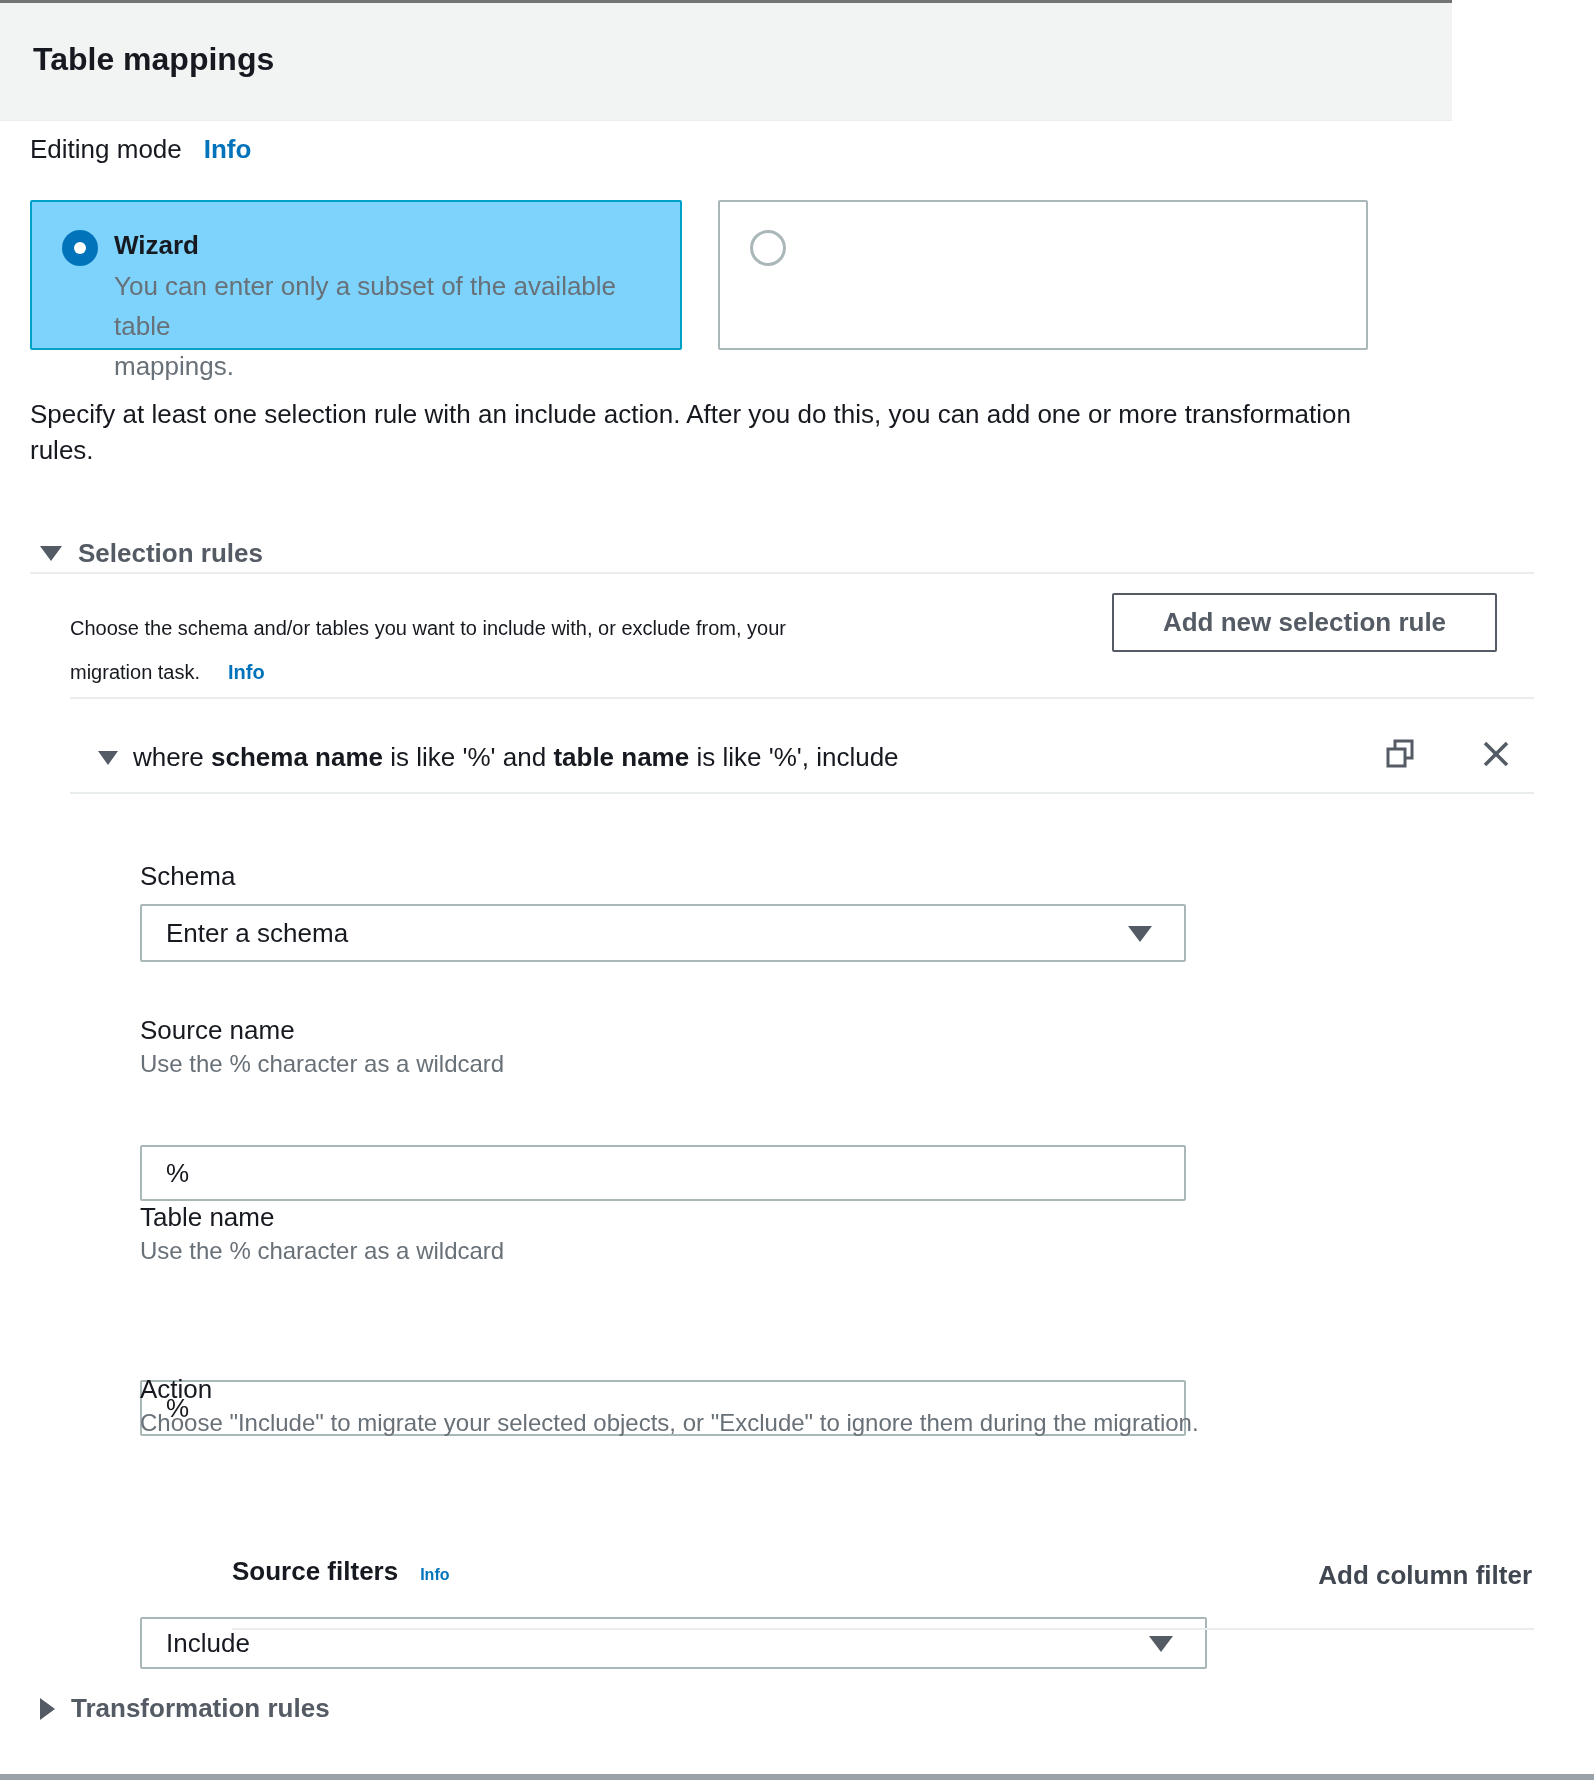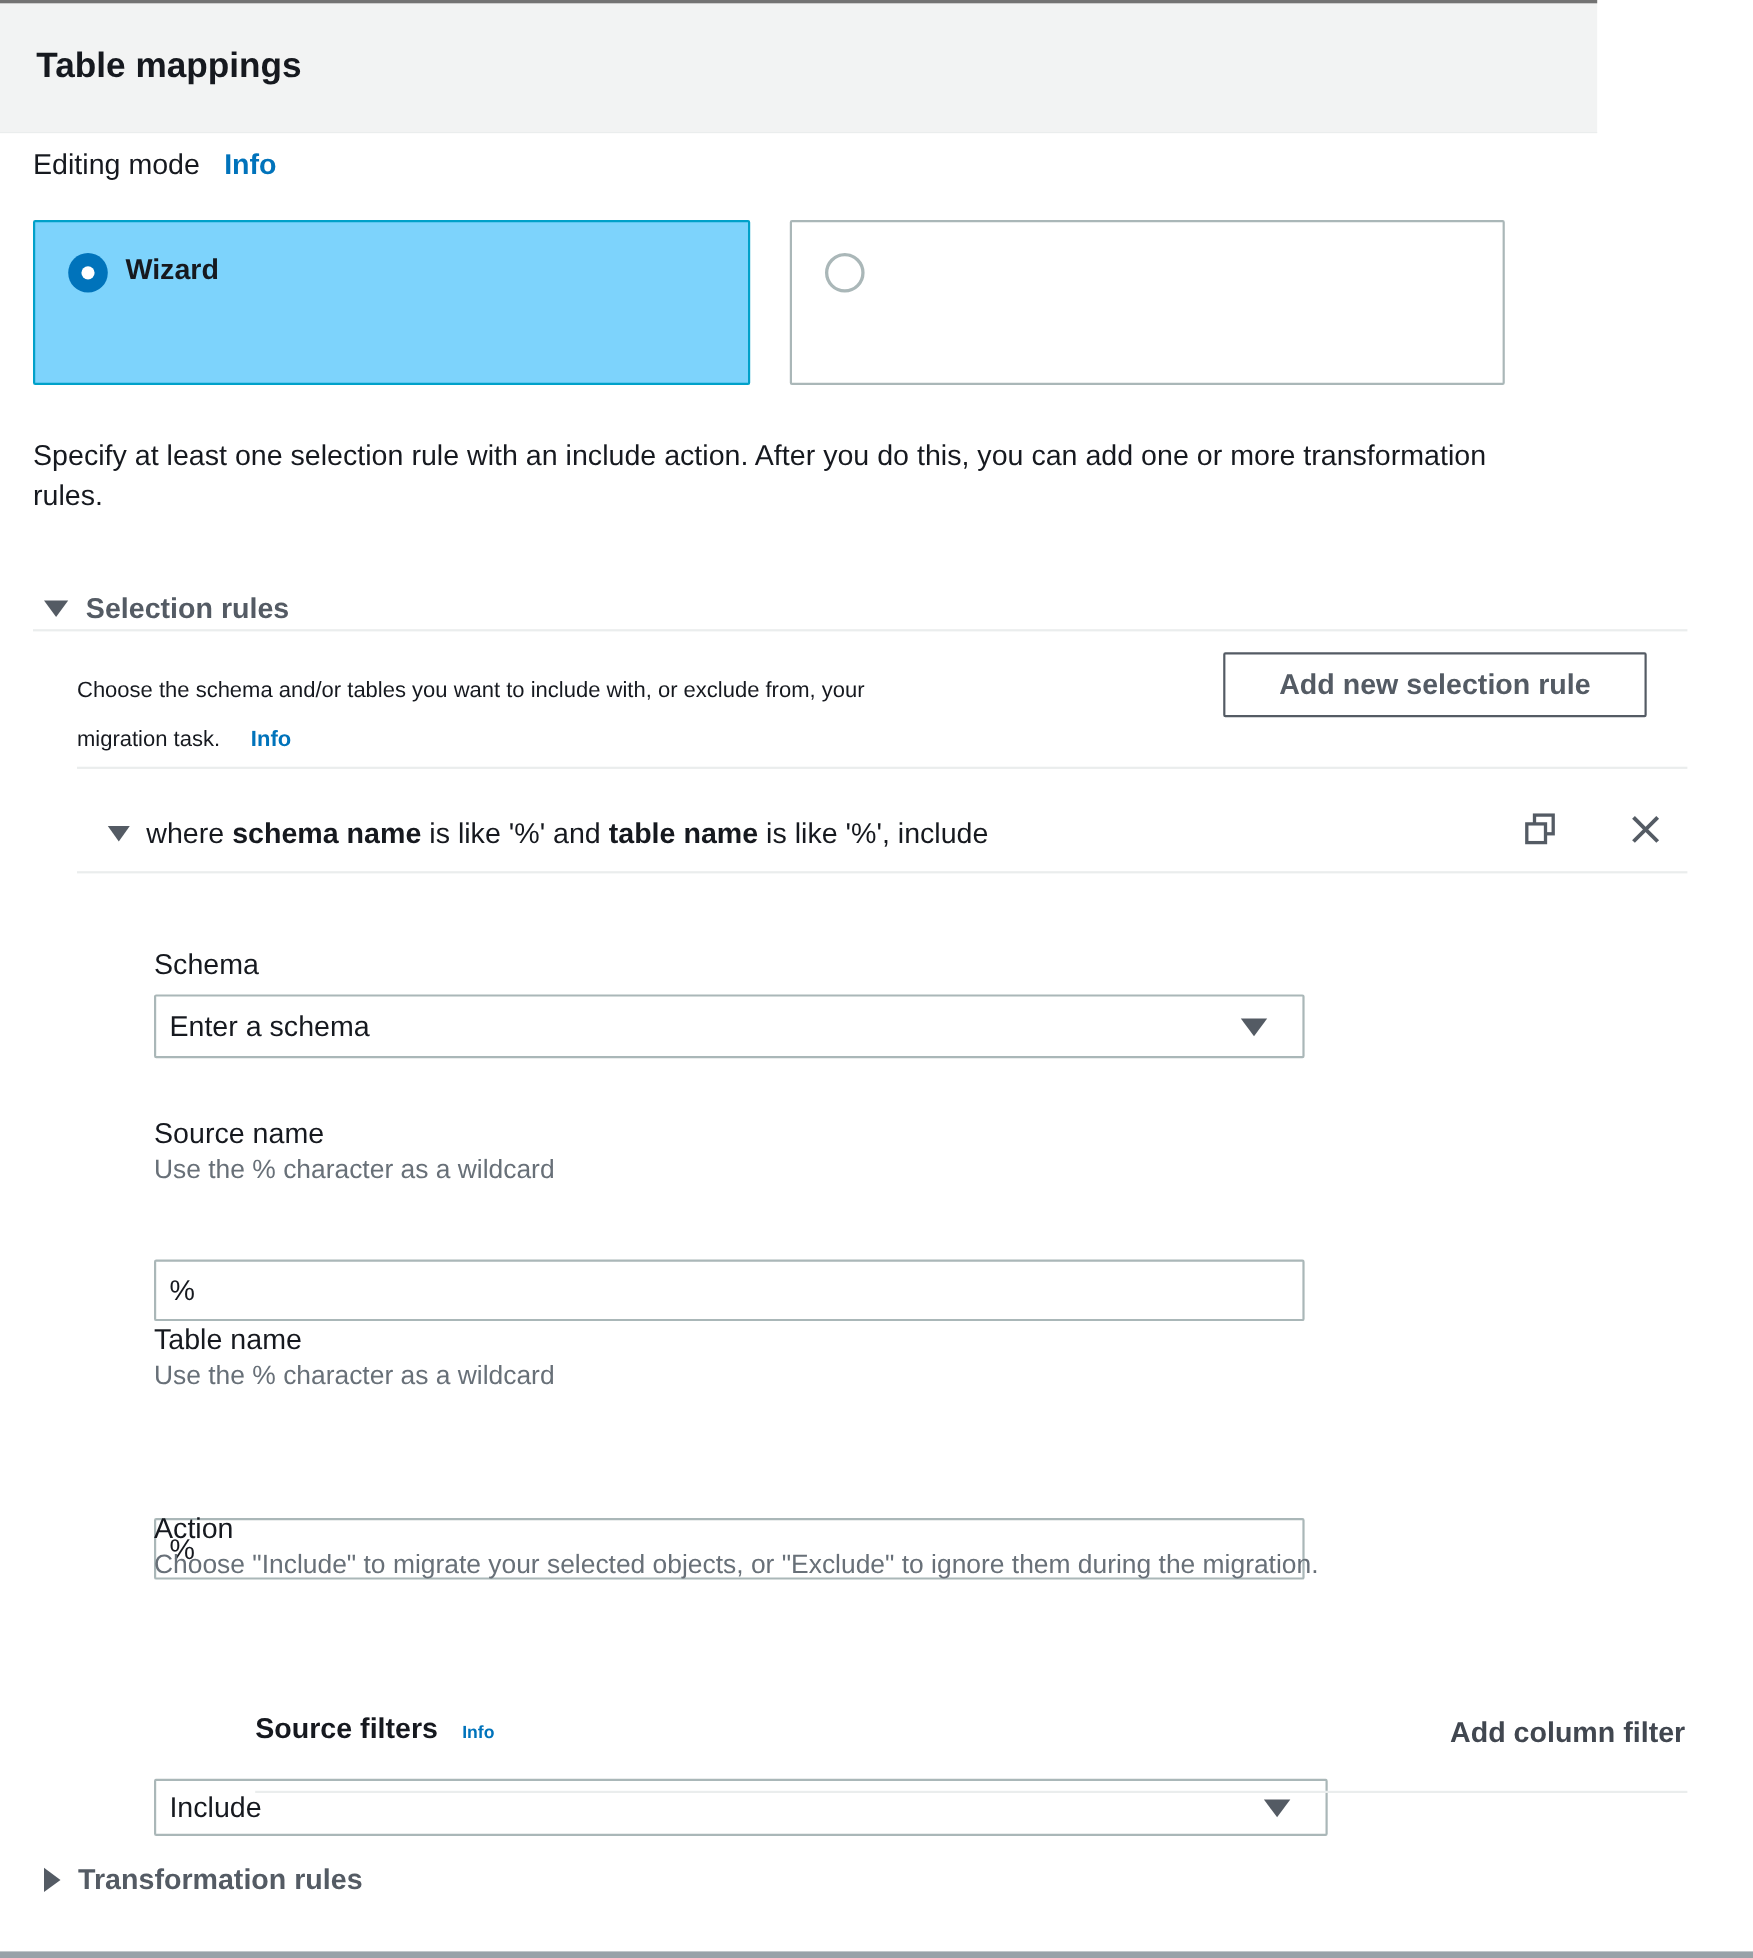--- a/index.html
+++ b/index.html
@@ -98,21 +98,21 @@
   .rule-summary { margin-left: 15px; font-size: 26px; line-height: 34px; color: #16191f; }
   .rule-summary b { font-weight: 700; }
   .icon-btn { width: 32px; height: 32px; cursor: pointer; }
 
   
   .field-label { font-size: 26px; line-height: 32px; color: #16191f; }
   .field-helper { font-size: 24px; line-height: 32px; color: #687078; }
   .select-box, .text-input {
     border: 2px solid #aab7b8; border-radius: 2px; background: #ffffff;
     display: flex; align-items: center; font-size: 26px; color: #16191f;
-    padding-left: 12px; position: relative;
+    padding-left: 24px; position: relative;
   }
   .select-caret {
     position: absolute; right: 32px; top: 50%; margin-top: -7px;
     width: 0; height: 0;
     border-left: 12px solid transparent; border-right: 12px solid transparent;
     border-top: 16px solid #545b64;
   }
 
   
   .sf-label { font-size: 26px; font-weight: 700; color: #16191f; }
@@ -128,20 +128,22 @@
 </div>
 
 <div class="abs editing-row">
   <span>Editing mode</span><span class="info-link">Info</span>
 </div>
 
 <div class="abs tile tile-1 selected">
   <div class="radio checked"></div>
   <div class="tile-text">
     <div class="tile-label">Wizard</div>
+    <div class="tile-desc">You can enter only a subset of the available table
+mappings.</div>
   </div>
 </div>
 
 <div class="abs tile tile-2">
   <div class="radio"></div>
 </div>
 
 <p class="abs intro">Specify at least one selection rule with an include action. After you do this, you can add one or more transformation
 rules.</p>
 

